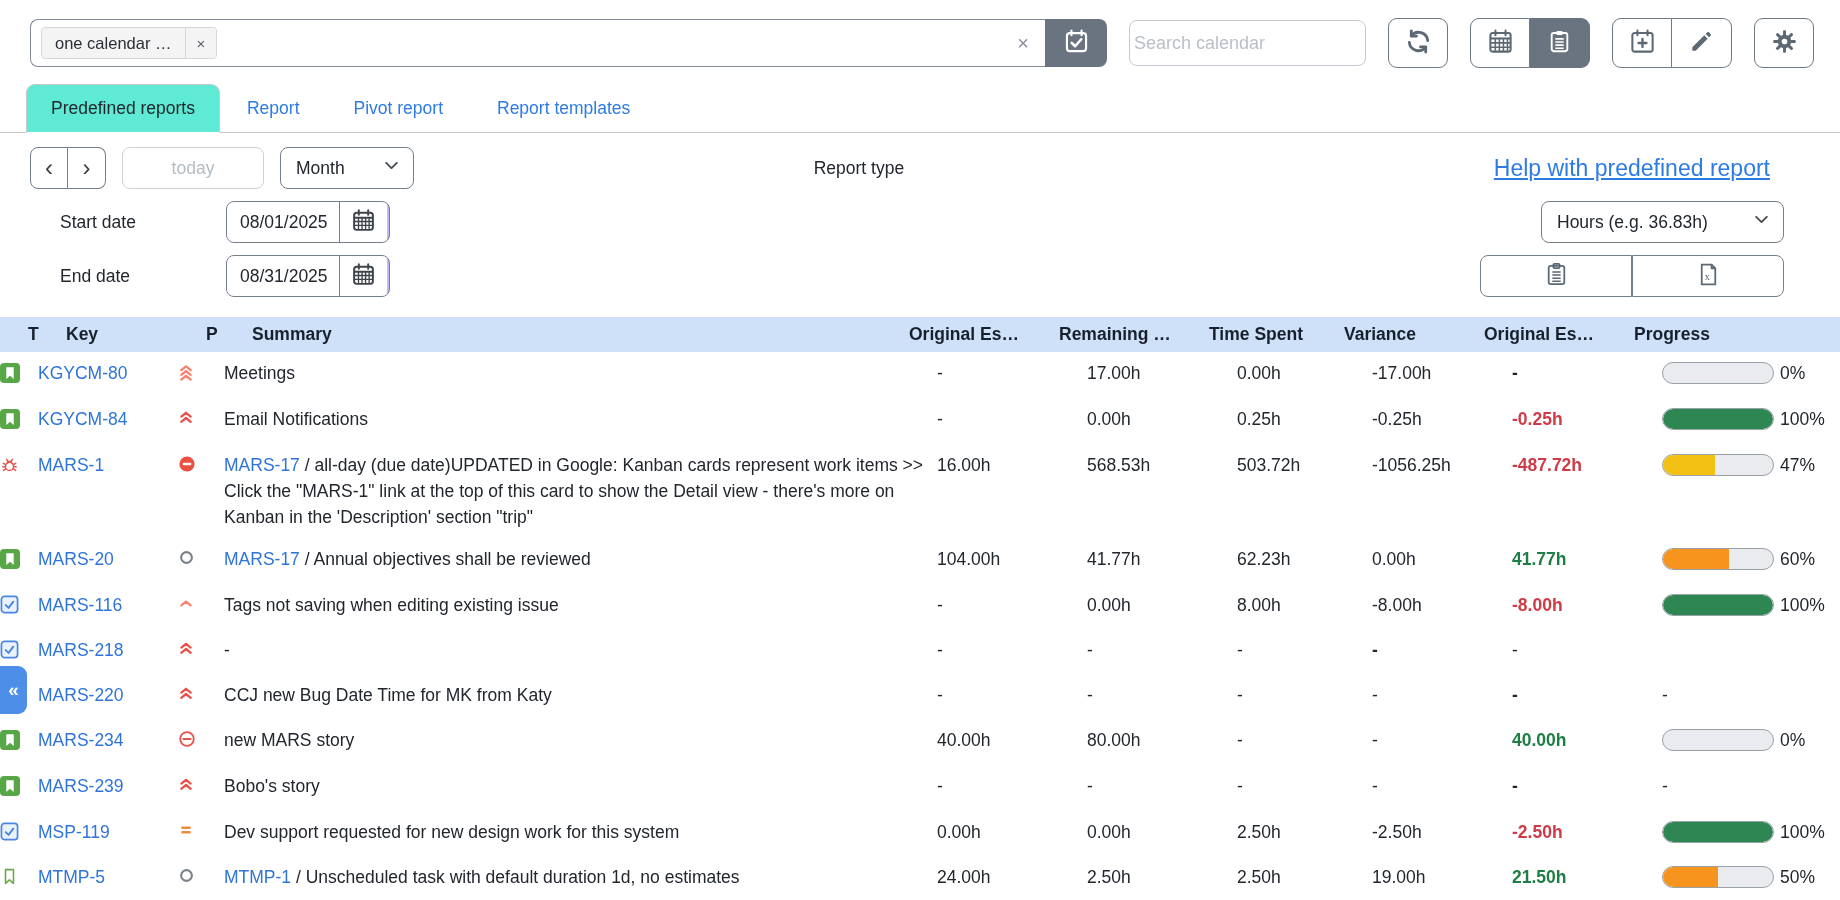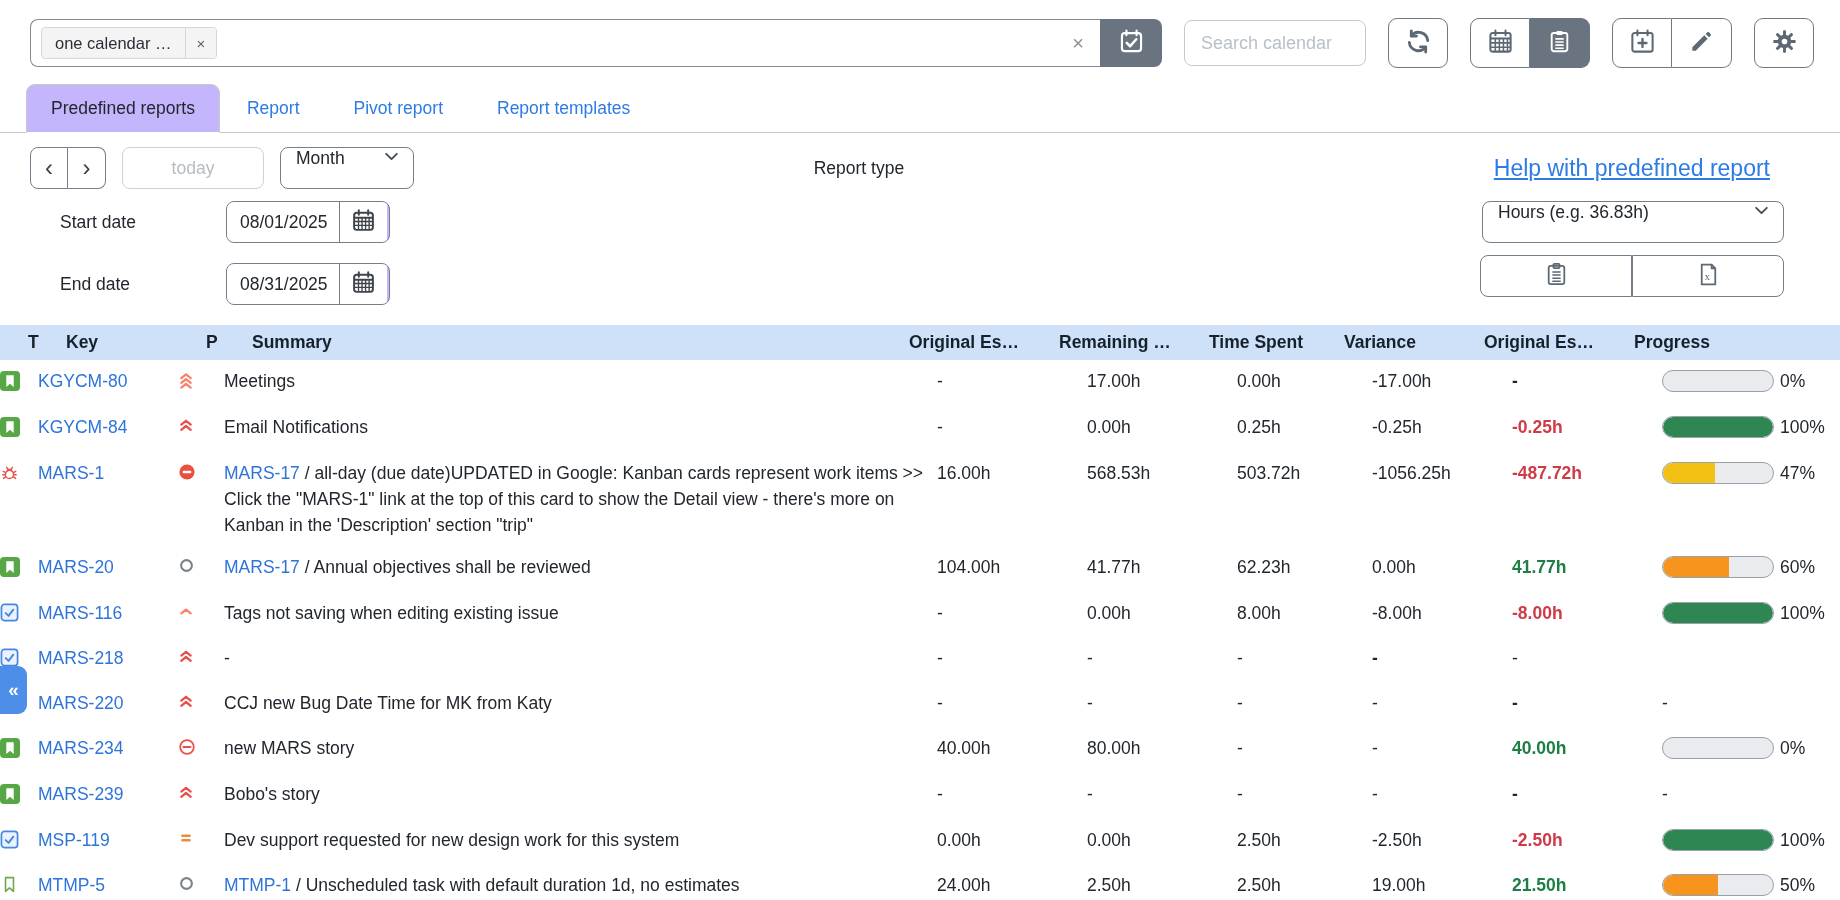--- a/index.html
+++ b/index.html
@@ -12,58 +12,58 @@
   .cal-input { flex:1; border:1.5px solid #828a93; border-right:none; border-radius:8px 0 0 8px;
     display:flex; align-items:center; padding:0 16px 0 10px; background:#fff; }
   .chip { display:flex; align-items:stretch; background:#f4f4f4; border:1px solid #d7d7d7;
     border-radius:4px; height:32px; overflow:hidden; }
   .chip-label { display:flex; align-items:center; padding:0 13px; color:#2b2f36; font-size:16.5px; }
   .chip-x { display:flex; align-items:center; padding:0 11px; border:none; border-left:1px solid #d7d7d7;
     background:#f4f4f4; color:#5a6068; font-size:15px; cursor:pointer; }
   .clear-x { margin-left:auto; border:none; background:transparent; color:#8b929b; font-size:20px; cursor:pointer; }
   .apply-btn { width:62px; border:none; background:#6A7480; border-radius:0 8px 8px 0;
     display:flex; align-items:center; justify-content:center; cursor:pointer; }
-  .search-input { width:182px; height:46px; border:1.5px solid #c4cad1; border-radius:8px;
-    padding:0 16px; font-size:18px; color:#0f766e; font-family:"Liberation Sans",sans-serif; }
+  .search-input { width:237px; height:46px; border:1.5px solid #c4cad1; border-radius:8px;
+    padding:0 4px; font-size:18px; color:#0f766e; font-family:"Liberation Sans",sans-serif; }
   .search-input::placeholder { color:#b9c0c8; }
   .tbtn { height:50px; min-width:60px; background:#fff; border:1.5px solid #6f7982; border-radius:9px;
     display:flex; align-items:center; justify-content:center; cursor:pointer; }
   .tgroup { display:flex; }
   .tgroup .tbtn:first-child { border-radius:9px 0 0 9px; }
   .tgroup .tbtn:last-child { border-radius:0 9px 9px 0; border-left-width:0; }
   .tbtn.active { background:#6A7480; border-color:#6A7480; }
 
   
   .tabs { display:flex; align-items:flex-end; margin-top:10px; padding-left:26px; border-bottom:1px solid #c9c9c9; }
   .tab { padding:13px 24px; font-size:17.5px; cursor:pointer; }
-  .tab.active { background:#c4b5fd; border:1px solid #c9c9c9; border-bottom:1px solid #fff;
+  .tab.active { background:#5eead4; border:1px solid #c9c9c9; border-bottom:1px solid #fff;
     border-radius:9px 9px 0 0; margin-bottom:-1px; color:#22272e; }
   .tab.link { color:#2D7BE5; padding:13px 27px; }
 
   
   .controls { padding:14px 28px 4px 30px; }
   .ctrl-row1 { display:flex; align-items:center; }
   .navgroup { display:flex; }
   .navbtn { width:38px; height:42px; background:#fff; border:1.5px solid #747e88; cursor:pointer;
     display:flex; align-items:center; justify-content:center; font-size:24px; color:#3a4048; }
   .navbtn.prev { border-radius:8px 0 0 8px; }
   .navbtn.next { border-radius:0 8px 8px 0; border-left-width:0; }
   .today-btn { width:142px; height:42px; margin-left:16px; background:#fff; border:1.5px solid #cdd2d8;
     border-radius:8px; color:#b5bcc4; font-size:17.5px; cursor:pointer; }
-  .select { display:flex; align-items:flex-start; justify-content:space-between; gap:10px; background:#fff;
+  .select { display:flex; align-items:center; justify-content:space-between; gap:10px; background:#fff;
     border:1.5px solid #747e88; border-radius:8px; height:42px; padding:0 13px 0 15px;
     font-size:17.5px; color:#22272e; cursor:pointer; }
   .select.month { width:134px; margin-left:16px; }
   .select.report { width:520px; }
-  .select.units { width:302px;gap:32px; }
+  .select.units { width:243px;gap:32px; }
   .rtype-cluster { display:flex; align-items:center; gap:16px; margin-left:auto; margin-right:190px; }
   .rtype-label { font-size:17.5px; color:#22272e; }
   .help-link { margin-left:auto; margin-right:42px; color:#2D7BE5; text-decoration:underline; font-size:23px; cursor:pointer; }
   .dates-exports { display:flex; justify-content:space-between; margin-top:12px; padding:0 28px 0 30px; }
-  .dates { display:grid; grid-template-columns:166px auto; row-gap:20px; align-items:center; }
+  .dates { display:grid; grid-template-columns:166px auto; row-gap:12px; align-items:center; }
   .date-label { font-size:17.5px; }
   .datefield { display:flex; width:164px; height:42px; border:1.5px solid #747e88; border-radius:8px;
     overflow:hidden; background:#c4b5fd; }
   .datefield input { border:none; outline:none; width:112px; padding-left:13px; font-size:17.5px;
     color:#22272e; font-family:"Liberation Sans",sans-serif; }
   .cal-btn { width:48px; border:none; border-left:1.5px solid #747e88; background:#fff;
     display:flex; align-items:center; justify-content:center; cursor:pointer; }
   .right-col { display:flex; flex-direction:column; gap:12px; align-items:flex-end; }
   .exportgroup { display:flex; }
   .exportbtn { width:152px; height:42px; background:#fff; border:1.5px solid #747e88; cursor:pointer;

